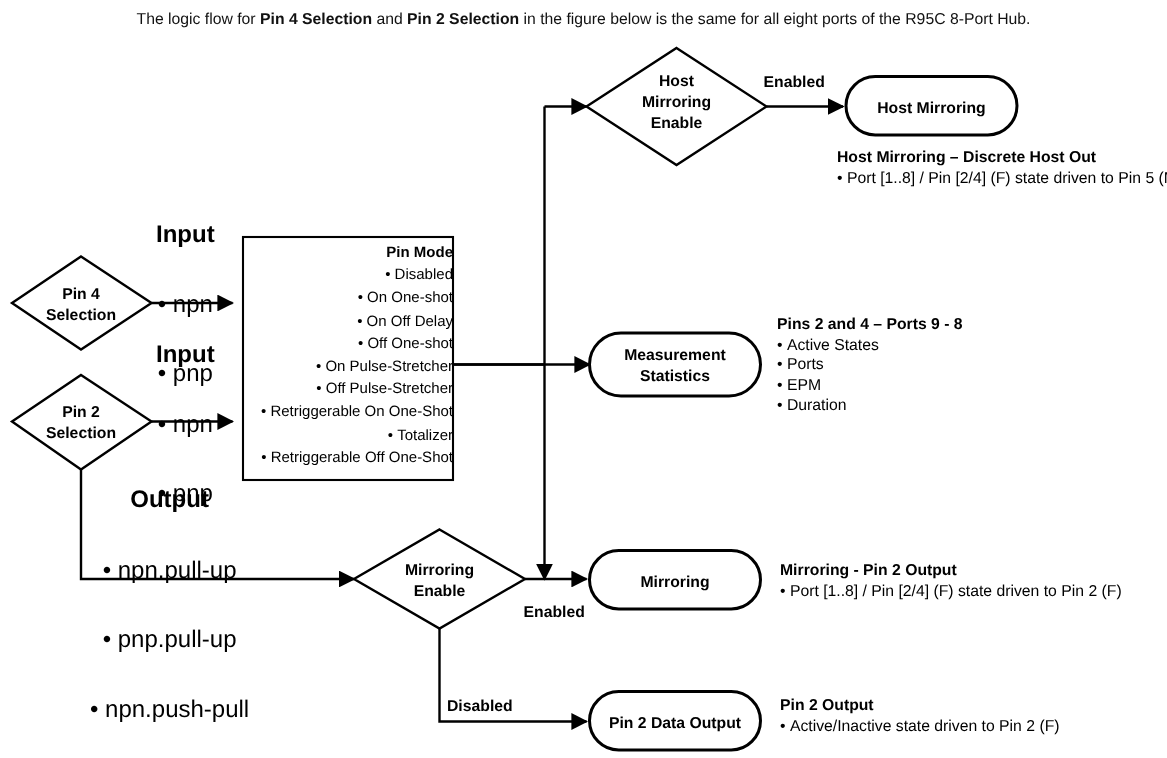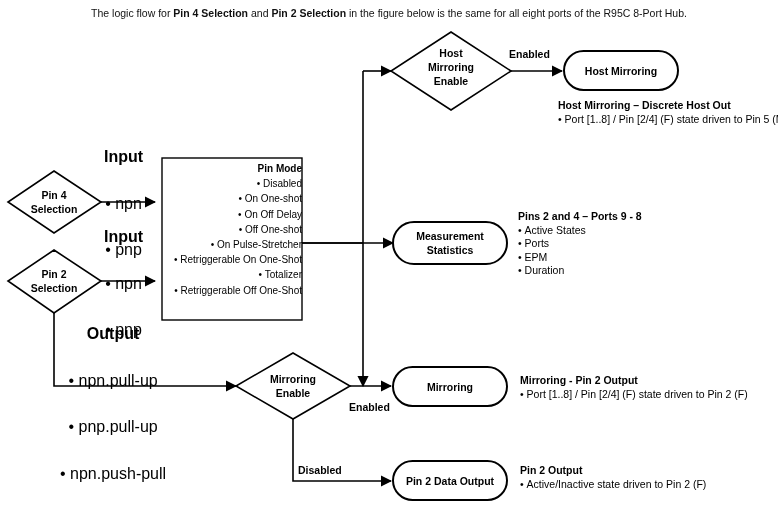--- a/index.html
+++ b/index.html
@@ -198,20 +198,21 @@
   </svg>
 
   <div class="pinmode">
     <span class="pm-title">Pin Mode</span>
     <ul>
       <li>Disabled</li>
       <li>On One-shot</li>
       <li>On Off Delay</li>
       <li>Off One-shot</li>
       <li>On Pulse-Stretcher</li>
+      <li>Off Pulse-Stretcher</li>
       <li>Retriggerable On One-Shot</li>
       <li>Totalizer</li>
       <li>Retriggerable Off One-Shot</li>
     </ul>
   </div>
 
   <div class="sidelabel" style="left:104px; top:150px;">
     <span class="sl-title">Input</span>
     <ul>
       <li>npn</li>

